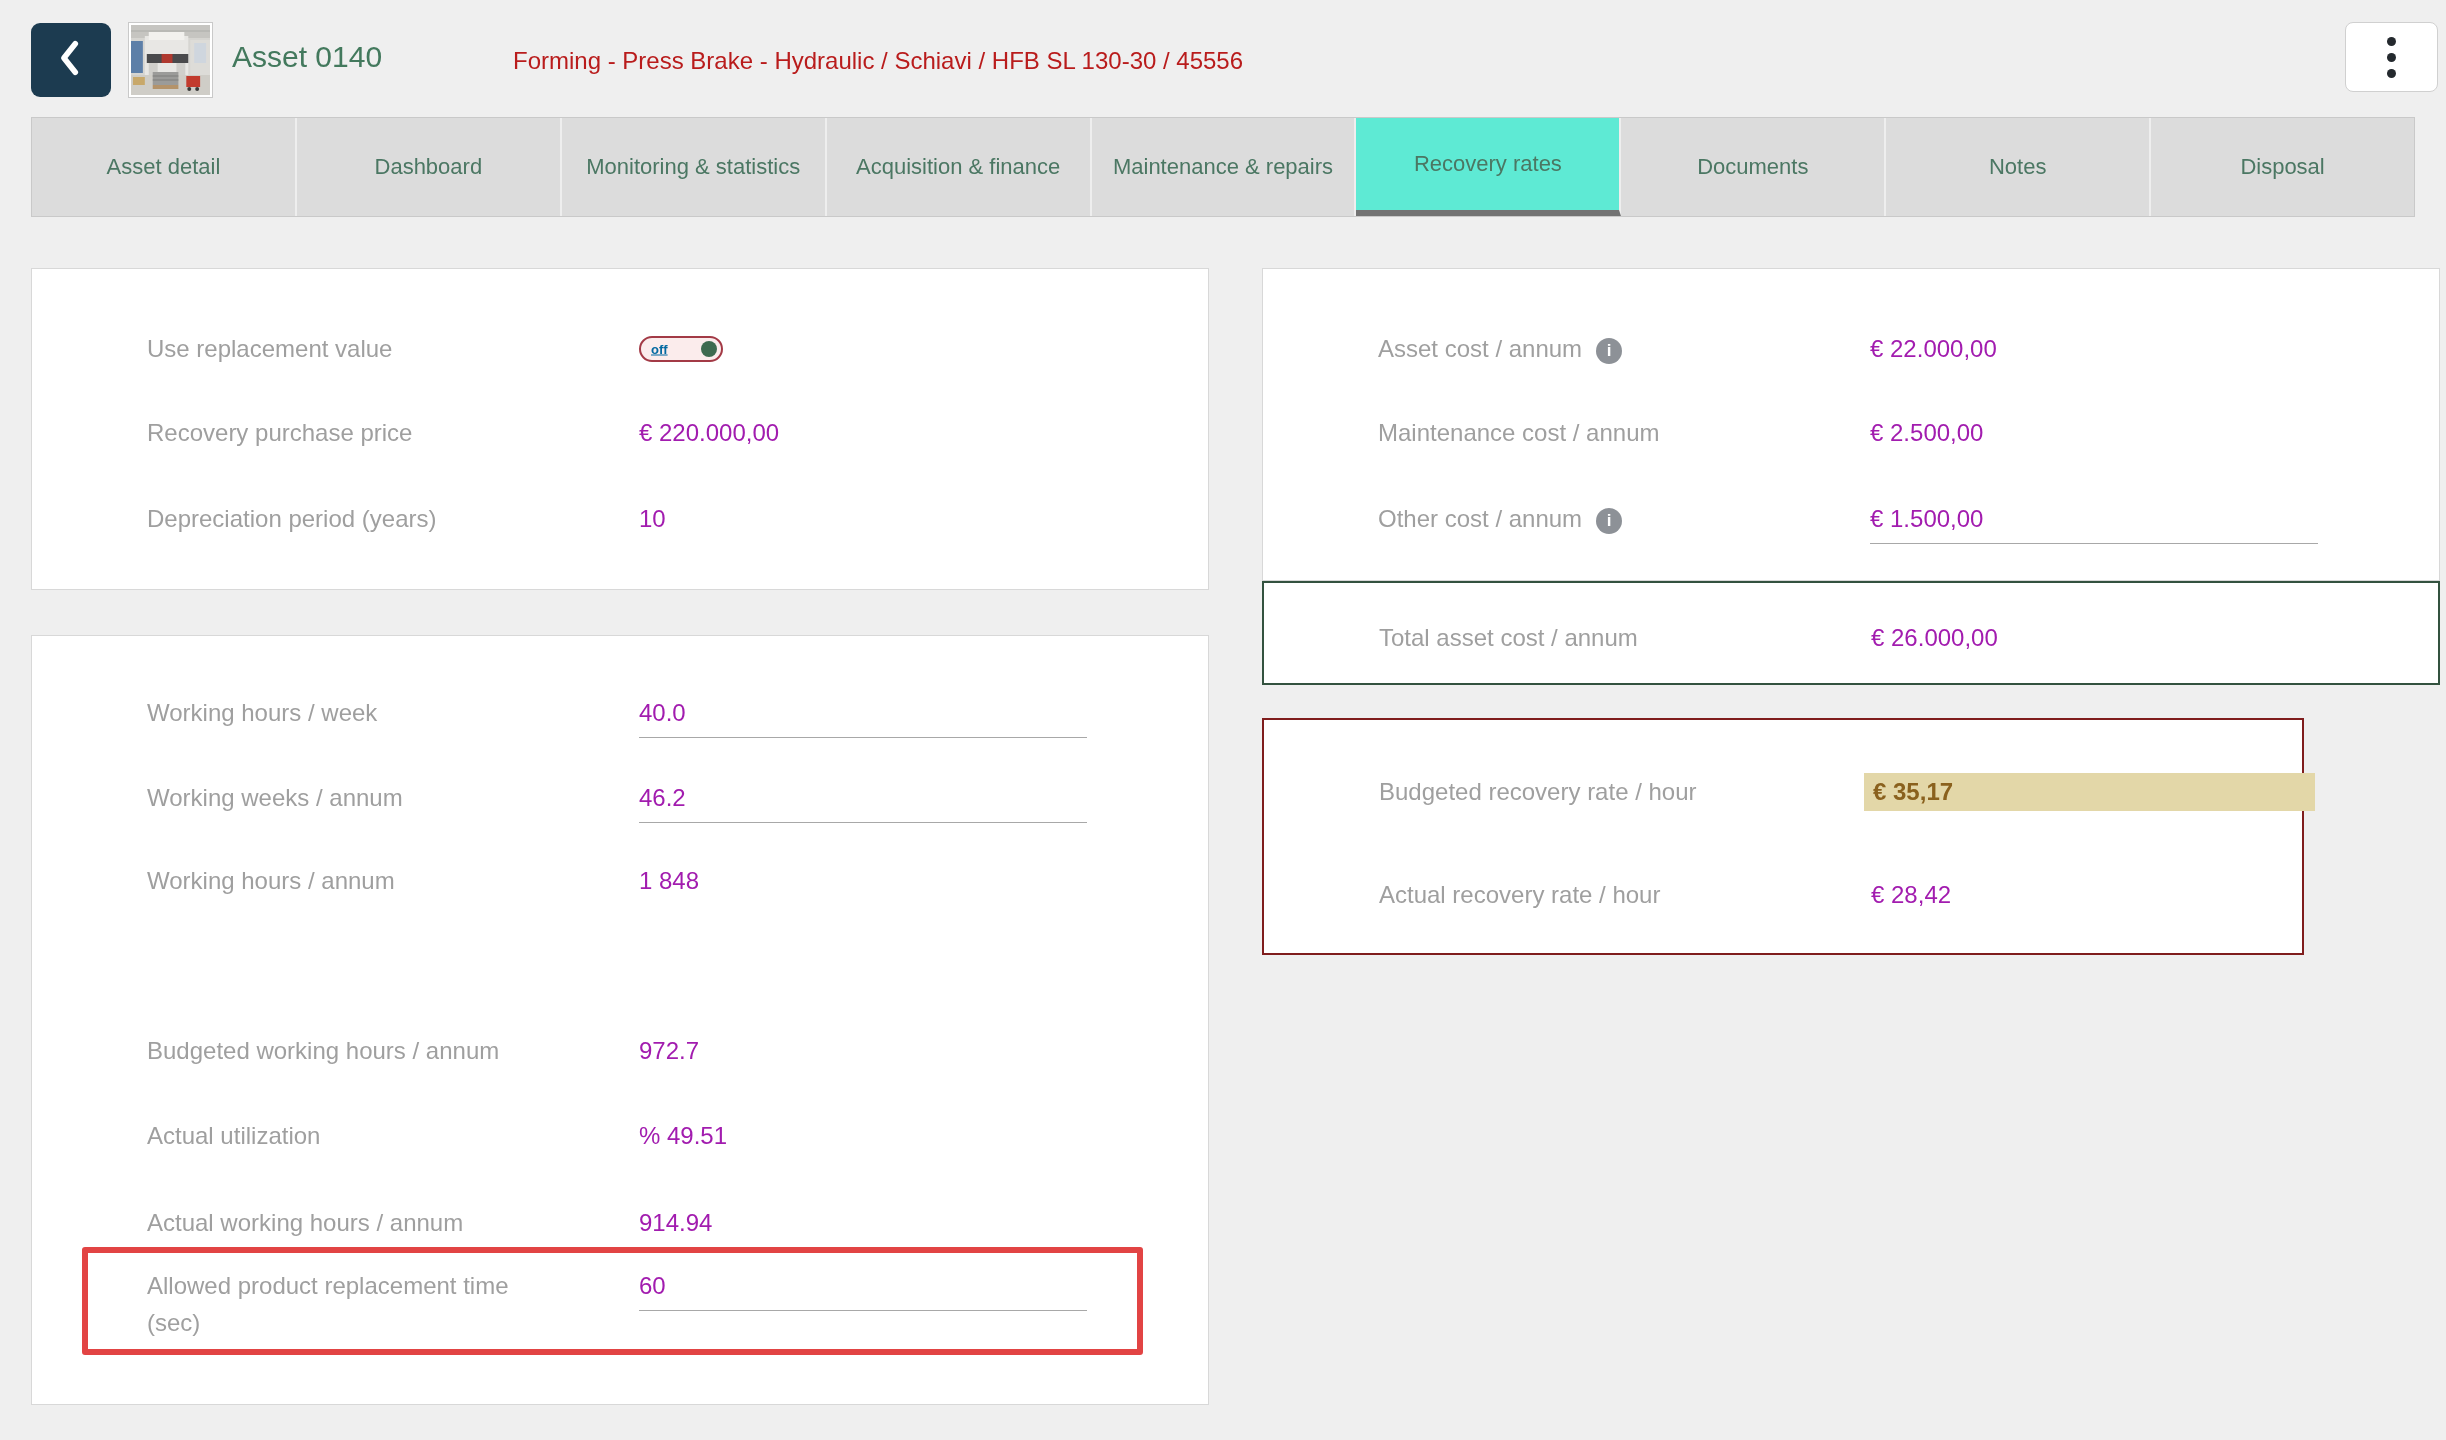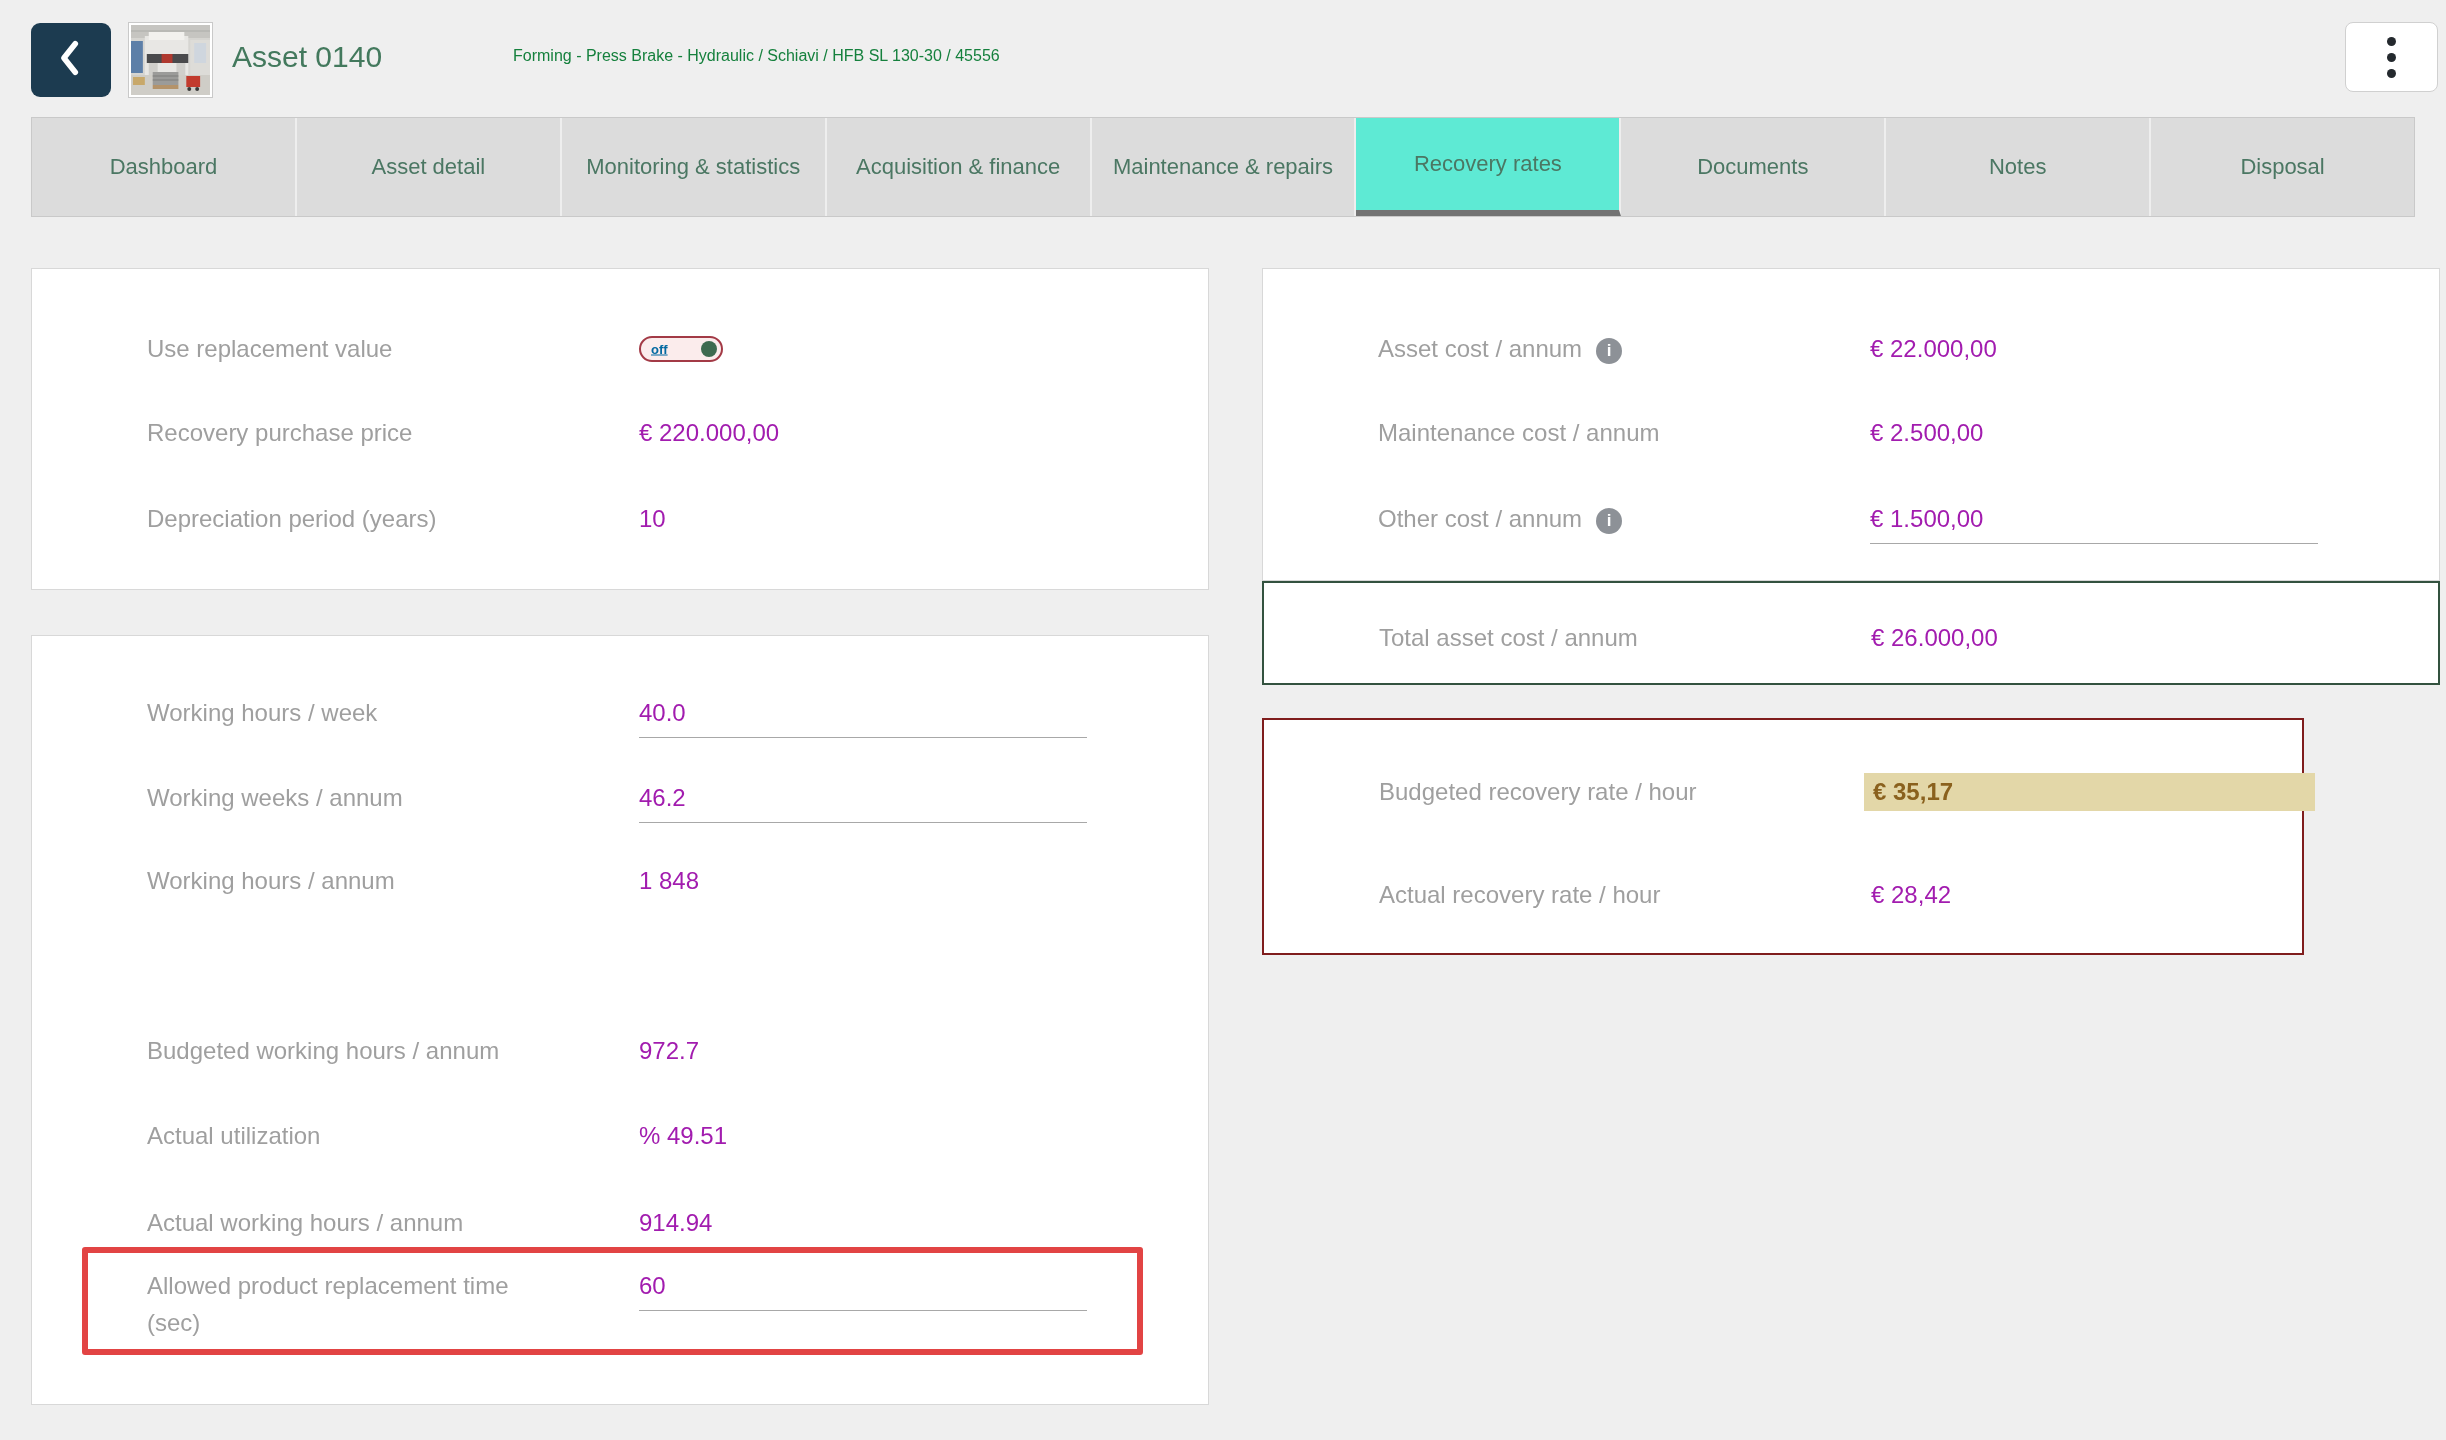--- a/index.html
+++ b/index.html
@@ -6,21 +6,21 @@
   body { background:#efefef; font-family:"Liberation Sans","DejaVu Sans",sans-serif; }
   #app { position:relative; width:2446px; height:1440px; background:#efefef; overflow:hidden; }
 
   
   .back-btn { position:absolute; left:31px; top:23px; width:80px; height:74px; background:#1c3b50;
               border-radius:9px; display:flex; align-items:center; justify-content:center; cursor:pointer; }
   .thumb { position:absolute; left:128px; top:22px; width:85px; height:76px; background:#fff;
            border:1px solid #c9c9c9; padding:2px; }
   .thumb svg { width:100%; height:100%; display:block; }
   .title { position:absolute; left:232px; top:40px; font-size:30px; color:#43795d; white-space:nowrap; }
-  .subtitle { position:absolute; left:513px; top:47px; font-size:16px; color:#15803d; white-space:nowrap; }
+  .subtitle { position:absolute; left:513px; top:47px; font-size:24px; color:#b91c1c; white-space:nowrap; }
   .kebab-btn { position:absolute; left:2345px; top:22px; width:93px; height:70px; background:#fff;
                border:1px solid #d0d0d0; border-radius:8px; display:flex; flex-direction:column;
                align-items:center; justify-content:center; gap:7px; cursor:pointer; }
   .kebab-btn .dot { width:9px; height:9px; border-radius:50%; background:#24292e; }
 
   
   .tabs { position:absolute; left:31px; top:117px; width:2384px; height:100px; display:flex;
           background:#dcdcdc; border:1px solid #c9c9c9; }
   .tab { flex:1; display:flex; align-items:center; justify-content:center; font-size:22px;
          color:#4b7763; cursor:pointer; border-right:2px solid #eeeeee; text-align:center; }
@@ -103,22 +103,22 @@
 
   <div class="kebab-btn">
     <span style="display:flex;flex-direction:column;gap:7px;">
       <span class="dot"></span>
         <span class="dot"></span>
         <span class="dot"></span>
     </span>
   </div>
 
   <div class="tabs">
+    <div class="tab">Asset detail</div>
     <div class="tab">Dashboard</div>
-    <div class="tab">Asset detail</div>
     <div class="tab">Monitoring &amp; statistics</div>
     <div class="tab">Acquisition &amp; finance</div>
     <div class="tab">Maintenance &amp; repairs</div>
     <div class="tab active">Recovery rates</div>
     <div class="tab">Documents</div>
     <div class="tab">Notes</div>
     <div class="tab">Disposal</div>
   </div>
 
   <div class="card" id="card-replacement">

